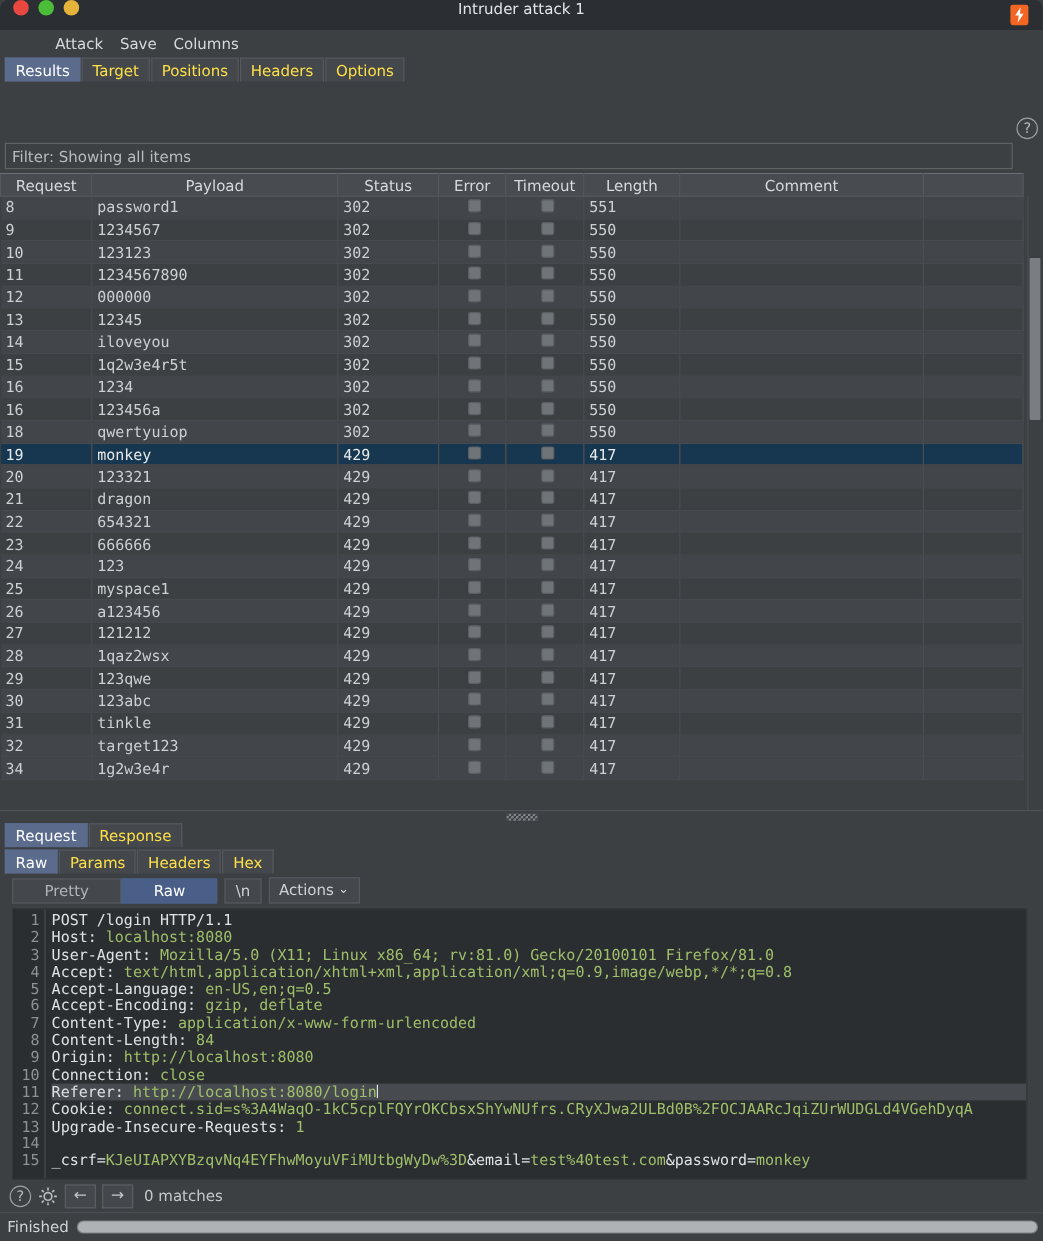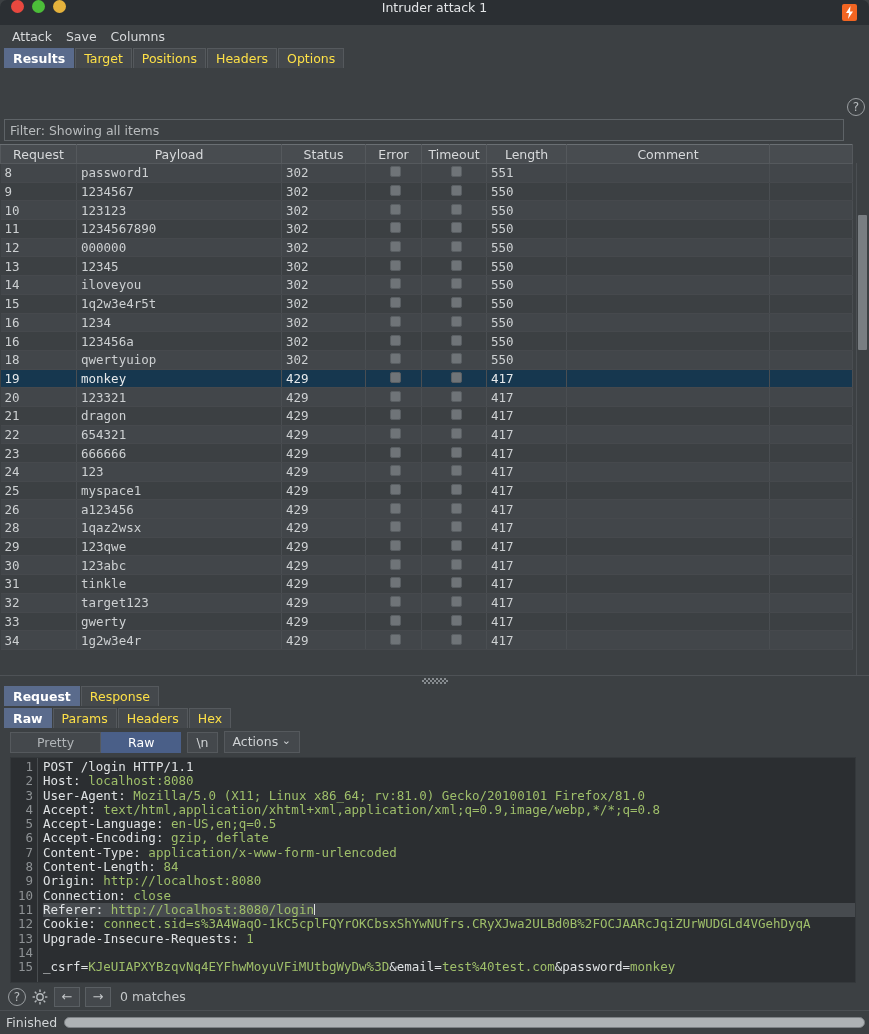--- a/index.html
+++ b/index.html
@@ -31,35 +31,35 @@
   .burp-logo {
     position: absolute; right: 12px; top: 4px;
     width: 15px; height: 17px; background: #f26522; border-radius: 2px;
     display: flex; align-items: center; justify-content: center;
     color: #fff; font-size: 11px; font-weight: bold; line-height: 1;
   }
 
   
   .menubar {
     height: 22px; display: flex; align-items: center; gap: 0px;
-    padding-left: 5px; background: #3c4043; flex: 0 0 22px;
+    padding-left: 5px; background: #3c4043; flex: 0 0 22px; margin-left: 34px;
   }
   .menubar .mi { padding: 2px 7px; font-size: 12.5px; color: #d7d9db; cursor: default; }
 
   
   .tabrow {
     display: flex; align-items: flex-end; padding-left: 4px; height: 21px;
     flex: 0 0 21px; background: #3c4043;
   }
   .tab {
     padding: 2px 8px 3px 8px; font-size: 12.5px; height: 20px;
     border: 1px solid #55595d; border-bottom: none; color: #fde047;
     background: #44484c; margin-right: 1px; line-height: 15px;
   }
-  .tab.active { background: #5a6b8c; color: #ffffff; border-color: #5a6b8c; font-weight: bold; }
+  .tab.active { background: #5a6b8c; color: #ffffff; border-color: #5a6b8c; }
 
   
   .filterrow { display: flex; align-items: center; padding: 4px 4px 3px 4px; flex: 0 0 29px; gap: 3px; }
   .filterbox {
     flex: 1; height: 22px; background: #3c4043; border: 1px solid #5e6367;
     display: flex; align-items: center; padding-left: 5px;
     font-size: 12.5px; color: #b9bcbe; margin-top: 47px;
   }
   .circ-icon {
     width: 18px; height: 18px; border-radius: 50%; border: 1.4px solid #9a9ea1;
@@ -417,20 +417,30 @@
           <tr class="even">
             <td>26</td>
             <td>a123456</td>
             <td>429</td>
             <td class="c-center"><span class="cb"></span></td>
             <td class="c-center"><span class="cb"></span></td>
             <td>417</td>
             <td></td>
             <td></td>
           </tr>
+          <tr class="odd">
+            <td>27</td>
+            <td>121212</td>
+            <td>429</td>
+            <td class="c-center"><span class="cb"></span></td>
+            <td class="c-center"><span class="cb"></span></td>
+            <td>417</td>
+            <td></td>
+            <td></td>
+          </tr>
           <tr class="even">
             <td>28</td>
             <td>1qaz2wsx</td>
             <td>429</td>
             <td class="c-center"><span class="cb"></span></td>
             <td class="c-center"><span class="cb"></span></td>
             <td>417</td>
             <td></td>
             <td></td>
           </tr>
@@ -460,30 +470,20 @@
             <td>429</td>
             <td class="c-center"><span class="cb"></span></td>
             <td class="c-center"><span class="cb"></span></td>
             <td>417</td>
             <td></td>
             <td></td>
           </tr>
           <tr class="even">
             <td>32</td>
             <td>target123</td>
-            <td>429</td>
-            <td class="c-center"><span class="cb"></span></td>
-            <td class="c-center"><span class="cb"></span></td>
-            <td>417</td>
-            <td></td>
-            <td></td>
-          </tr>
-          <tr class="odd">
-            <td>33</td>
-            <td>gwerty</td>
             <td>429</td>
             <td class="c-center"><span class="cb"></span></td>
             <td class="c-center"><span class="cb"></span></td>
             <td>417</td>
             <td></td>
             <td></td>
           </tr>
           <tr class="even">
             <td>34</td>
             <td>1g2w3e4r</td>

